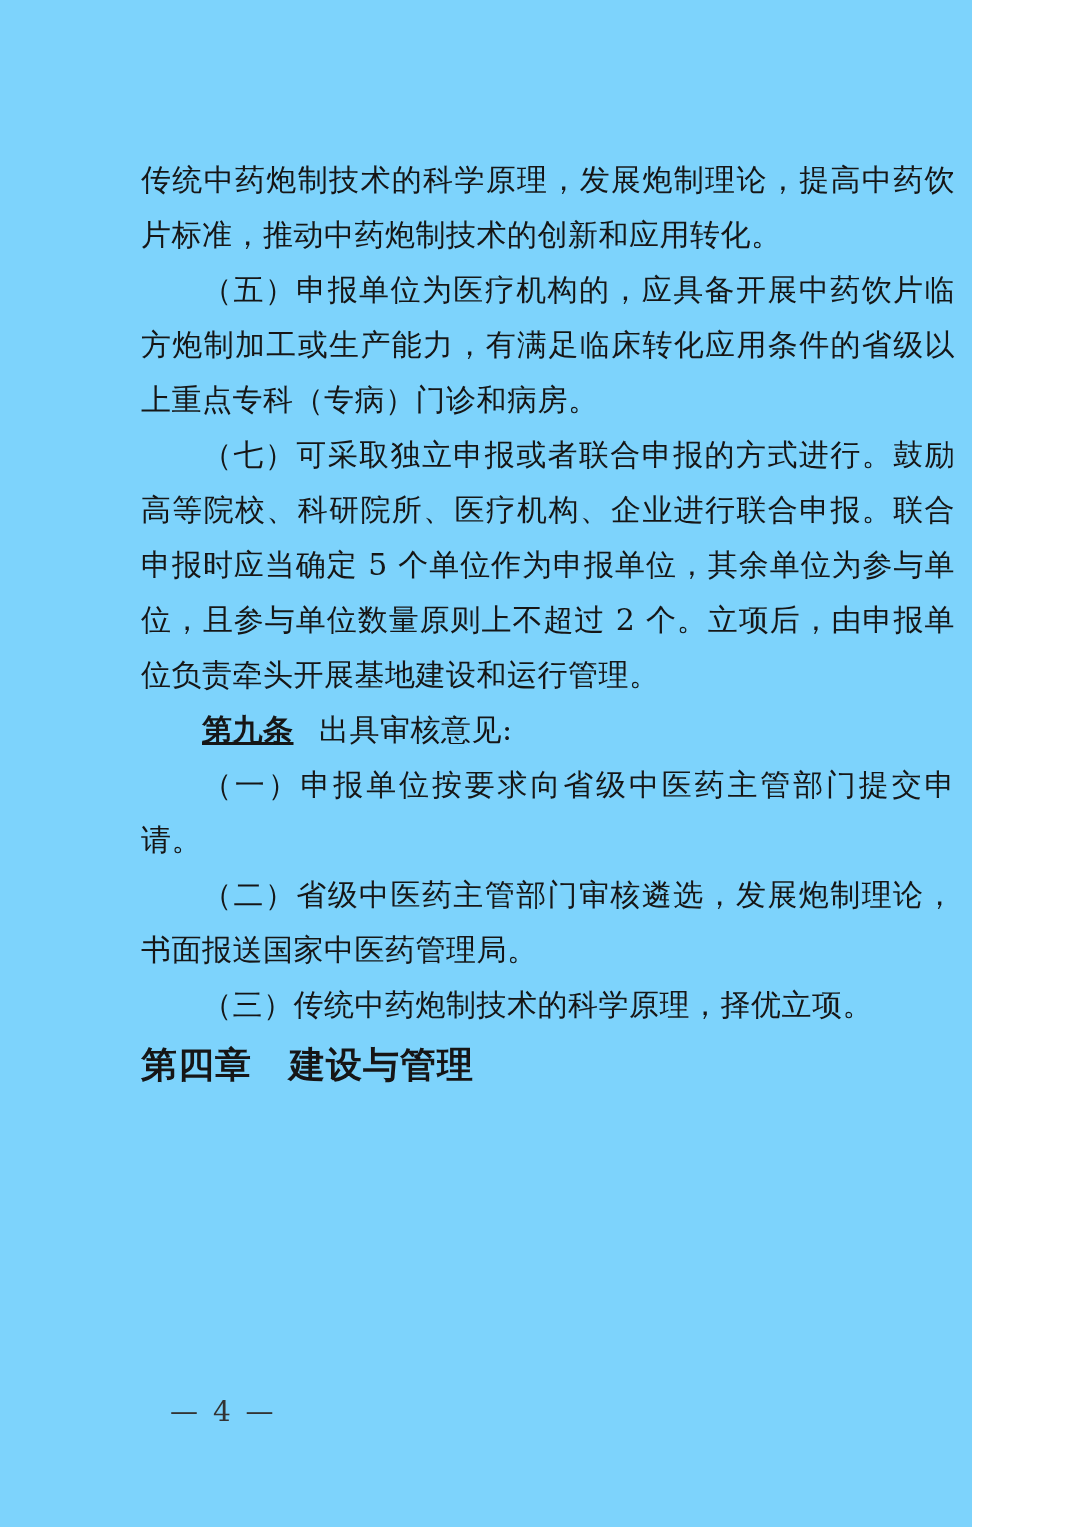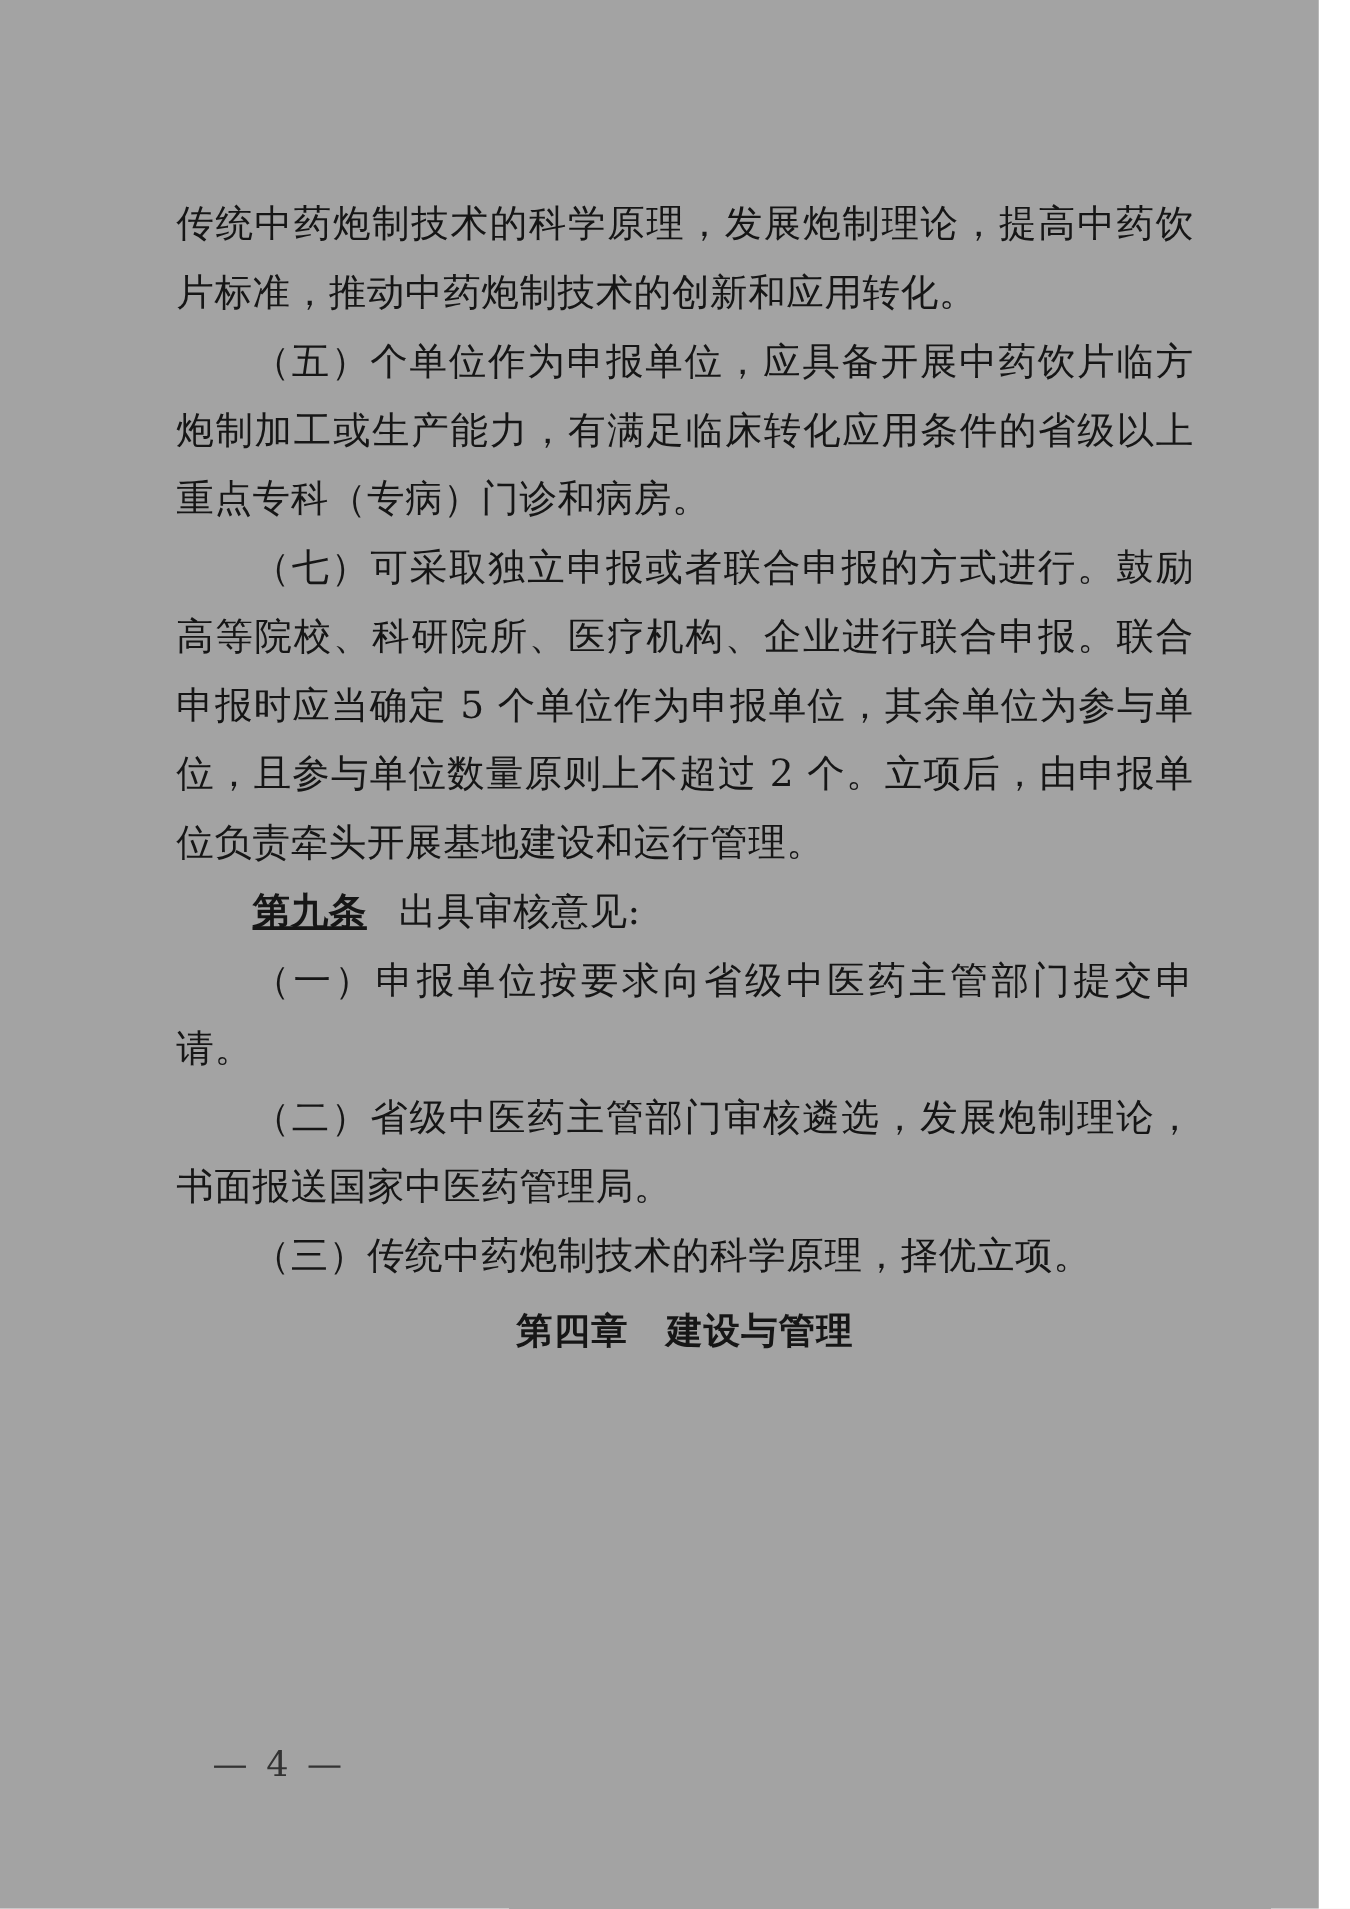--- a/index.html
+++ b/index.html
@@ -2,23 +2,23 @@
 <html><head>
 <meta charset="utf-8">
 <style>
   html, body {
     margin: 0;
     padding: 0;
     background: #ffffff;
   }
   .page {
     position: relative;
-    width: 1055px;
+    width: 972px;
     height: 1527px;
-    background: #a3a3a3;
+    background: #7dd3fc;
     overflow: hidden;
     font-family: "DejaVu Serif", "Liberation Serif", serif;
     color: #161616;
   }
   .content {
     position: absolute;
     left: 141px;
     top: 152px;
     width: 814px;
   }
@@ -34,23 +34,23 @@
     text-indent: 61px;
   }
   .article-label {
     font-family: "DejaVu Sans", "Liberation Sans", sans-serif;
     font-weight: bold;
     margin-right: 0.85em;
     text-decoration: underline;
   }
   .chapter-heading {
     margin: 5px 0 4px 0;
-    font-size: 29px;
+    font-size: 36px;
     line-height: 55px;
-    text-align: center;
+    text-align: left;
     text-indent: 0;
     font-family: "DejaVu Sans", "Liberation Sans", sans-serif;
     font-weight: bold;
     letter-spacing: 1px;
   }
   .footer {
     position: absolute;
     left: 170px;
     top: 1396px;
     font-size: 28px;
@@ -60,21 +60,21 @@
   }
 </style>
 </head>
 <body>
 
 <div class="page">
   <div class="content">
 
     <p class="para">传统中药炮制技术的科学原理，发展炮制理论，提高中药饮片标准，推动中药炮制技术的创新和应用转化。</p>
 
-    <p class="para indent">（五）个单位作为申报单位，应具备开展中药饮片临方炮制加工或生产能力，有满足临床转化应用条件的省级以上重点专科（专病）门诊和病房。</p>
+    <p class="para indent">（五）申报单位为医疗机构的，应具备开展中药饮片临方炮制加工或生产能力，有满足临床转化应用条件的省级以上重点专科（专病）门诊和病房。</p>
 
 
     <p class="para indent">（七）可采取独立申报或者联合申报的方式进行。鼓励高等院校、科研院所、医疗机构、企业进行联合申报。联合申报时应当确定 5 个单位作为申报单位，其余单位为参与单位，且参与单位数量原则上不超过 2 个。立项后，由申报单位负责牵头开展基地建设和运行管理。</p>
 
     <p class="para indent">
       <span class="article-label">第九条</span><span>出具审核意见:</span>
     </p>
 
     <p class="para indent">（一）申报单位按要求向省级中医药主管部门提交申请。</p>
 

